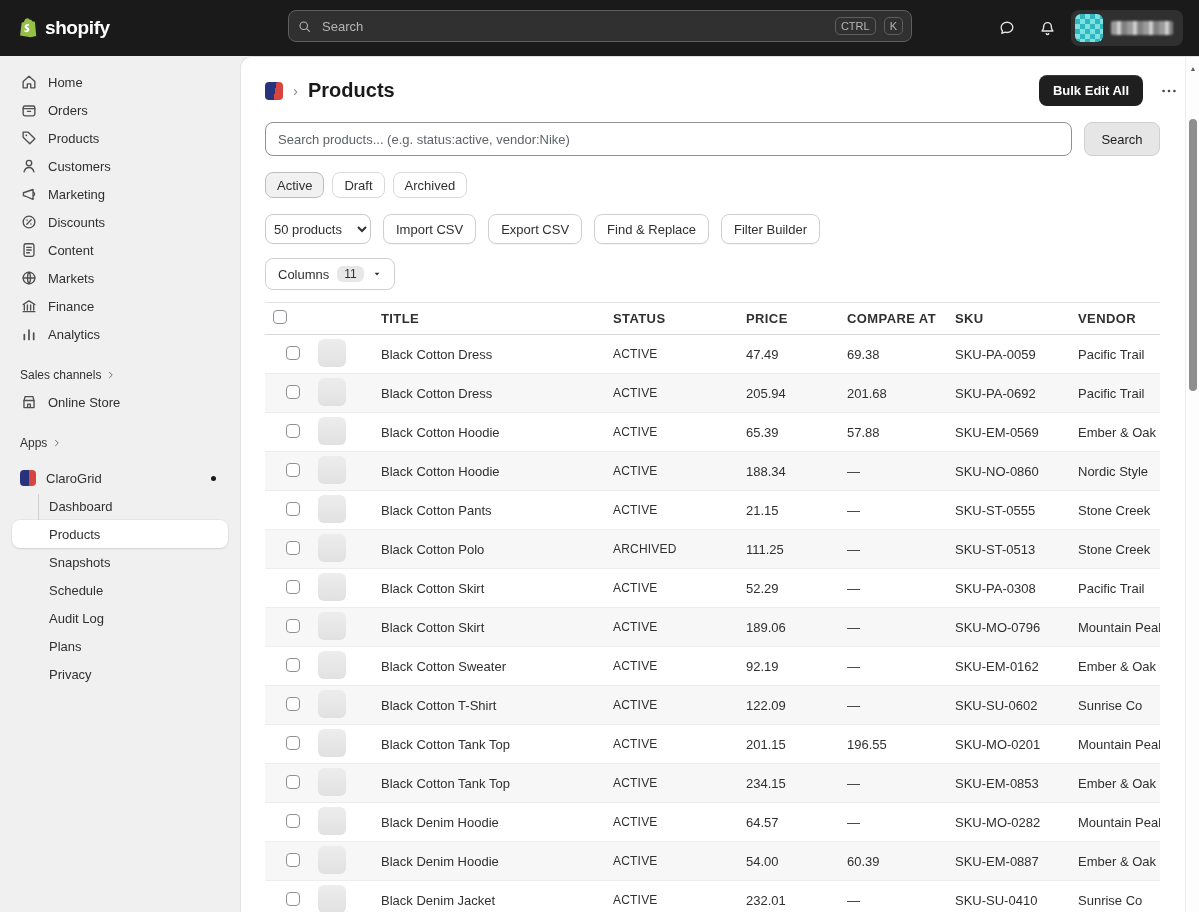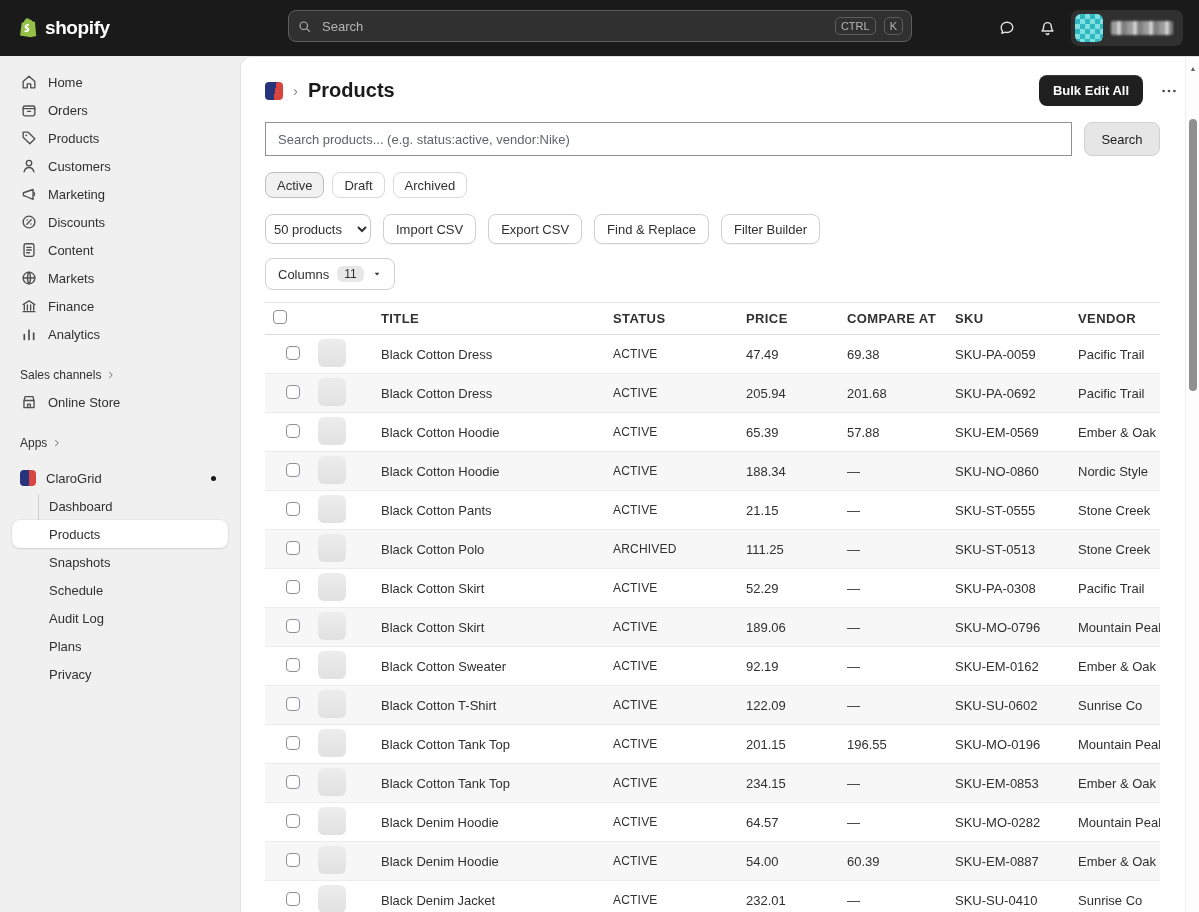--- a/index.html
+++ b/index.html
@@ -52,21 +52,21 @@
   .page-header { display:flex; align-items:center; gap:8px; padding:18px 16px 16px 24px; }
   .crumb-logo { width:18px; height:18px; border-radius:4px; background:linear-gradient(100deg,#27337a 0 55%, #d8453e 55% 100%); }
   .crumb-chevron { color:#8a8a8a; font-size:15px; line-height:1; padding:0 2px; }
   .page-title { margin:0; font-size:20px; font-weight:700; color:#1a1a1a; }
   .header-actions { margin-left:auto; display:flex; align-items:center; gap:12px; }
   .btn-dark { background:#1f1f1f; color:#fff; border:none; border-radius:8px; font-size:13px; font-weight:600; padding:8px 14px; cursor:pointer; box-shadow:inset 0 1px 0 rgba(255,255,255,.12); }
   .dots-btn { border:none; background:transparent; color:#4a4a4a; width:28px; height:26px; display:flex; align-items:center; justify-content:center; cursor:pointer; border-radius:6px; }
 
   .content { padding:0 39px 0 24px; }
   .search-row { display:flex; gap:12px; }
-  .search-input { flex:1; height:34px; border:1px solid #919191; border-radius:0; padding:0 12px; font-size:13px; color:#303030; outline:none; background:#fff; }
+  .search-input { flex:1; height:34px; border:1px solid #919191; border-radius:8px; padding:0 12px; font-size:13px; color:#303030; outline:none; background:#fff; }
   .search-input::placeholder { color:#5f6368; }
   .btn-search { width:76px; height:34px; background:#e6e6e6; border:1px solid #d0d0d0; border-radius:8px; font-size:13px; font-weight:500; color:#1a1a1a; cursor:pointer; }
 
   .tabs { display:flex; gap:8px; margin-top:16px; }
   .tab { height:26px; padding:0 11px; display:flex; align-items:center; border:1px solid #d9d9d9; background:#fff; border-radius:8px; font-size:13px; color:#303030; cursor:pointer; }
   .tab.selected { background:#f1f1f1; border-color:#bdbdbd; }
 
   .controls { display:flex; align-items:center; gap:12px; margin-top:16px; }
   .page-size { height:30px; width:106px; border:1px solid #c9c9c9; border-radius:8px; background:#fff; font-size:13px; color:#303030; padding:0 4px; }
   .btn { height:30px; padding:0 12px; background:#fff; border:1px solid #d0d0d0; border-radius:8px; font-size:13px; color:#303030; cursor:pointer; box-shadow:0 1px 0 rgba(0,0,0,.04); }
@@ -461,21 +461,21 @@
     <div class="cell c-sku">SKU-SU-0602</div>
     <div class="cell c-vendor">Sunrise Co</div>
   </div>
             <div class="trow">
     <div class="cell c-check"><span class="checkbox"></span></div>
     <div class="cell"><span class="thumb"></span></div>
     <div class="cell c-title">Black Cotton Tank Top</div>
     <div class="cell c-status">ACTIVE</div>
     <div class="cell c-price">201.15</div>
     <div class="cell c-compare">196.55</div>
-    <div class="cell c-sku">SKU-MO-0196</div>
+    <div class="cell c-sku">SKU-MO-0201</div>
     <div class="cell c-vendor">Mountain Peak</div>
   </div>
             <div class="trow">
     <div class="cell c-check"><span class="checkbox"></span></div>
     <div class="cell"><span class="thumb"></span></div>
     <div class="cell c-title">Black Cotton Tank Top</div>
     <div class="cell c-status">ACTIVE</div>
     <div class="cell c-price">234.15</div>
     <div class="cell c-compare">—</div>
     <div class="cell c-sku">SKU-EM-0853</div>

